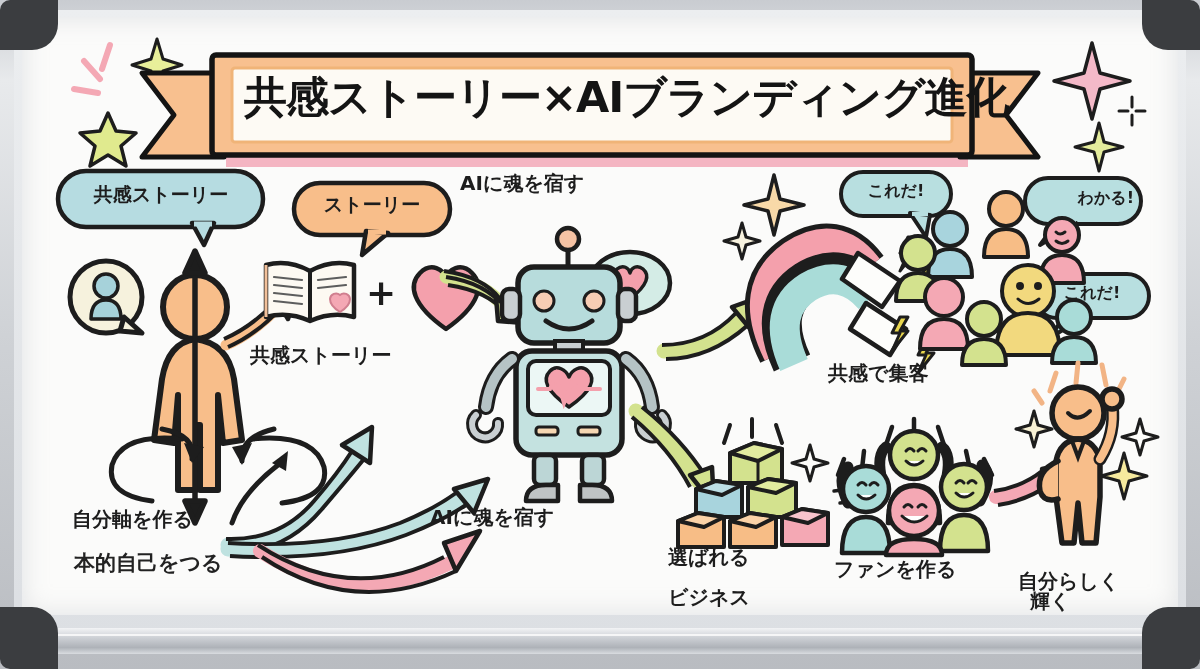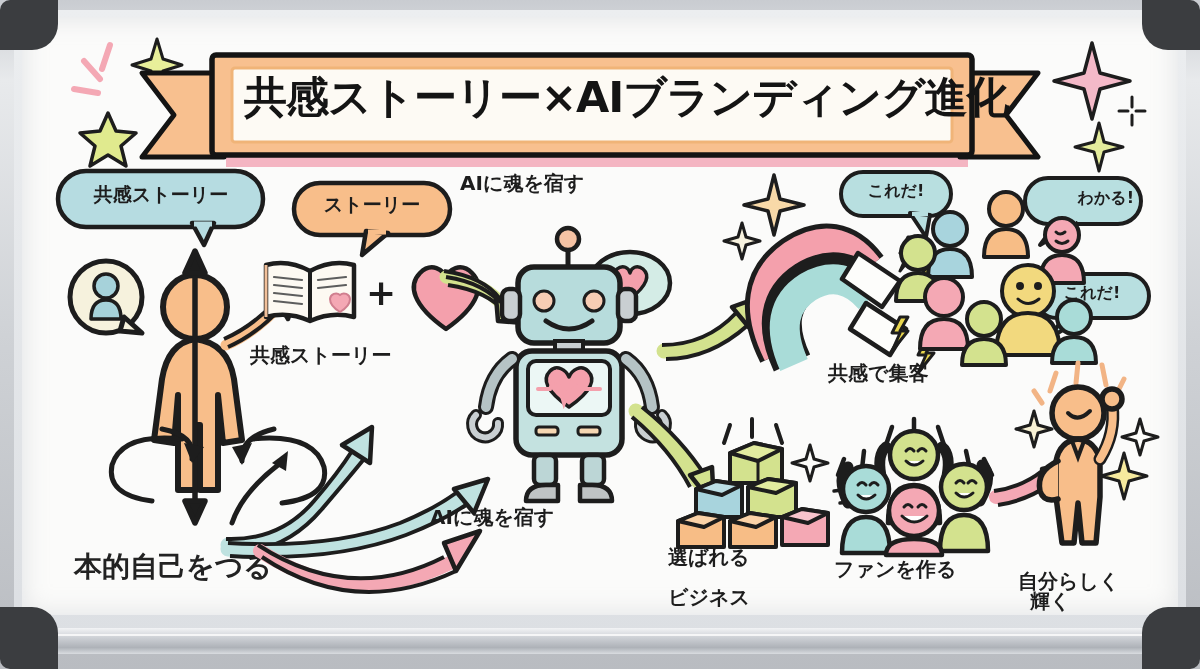--- a/index.html
+++ b/index.html
@@ -39,21 +39,21 @@
   .hl{position:relative;display:inline-block;}
   .hl::after{content:"";position:absolute;left:-4px;right:-4px;bottom:-2px;
       height:9px;border-radius:5px;z-index:-1;}
   .hl-or::after{background:#f6c99a;}
   .hl-gr::after{background:#dbe596;}
   .hl-pk::after{background:#f4b5c2;}
   .hl span{position:relative;z-index:2;}
 
   .title-text{font-size:43px;letter-spacing:-1px;color:#141414;font-weight:bold;}
   .lbl{font-size:20px;}
-  .lbl-sm{font-size:28px;}
+  .lbl-sm{font-size:21px;}
   .bub{font-size:19px;}
   .bub-sm{font-size:16px;}
 </style>
 </head>
 <body>
 
 <div id="board">
   <div class="frame-outer"></div>
   <div class="frame-inner"></div>
   <div class="board-face"></div>
@@ -127,20 +127,23 @@
 
     <svg class="abs" style="left:70px;top:408px;" width="250" height="100">
       <path d="M90 14 Q30 8 20 40 Q14 70 60 76" fill="none" stroke="#1d1d1d" stroke-width="5" stroke-linecap="round"></path>
       <path d="M70 4 Q104 10 100 34" fill="none" stroke="#1d1d1d" stroke-width="5" stroke-linecap="round"></path>
       <path d="M100 38 L92 18 L112 22 Z" fill="#1d1d1d"></path>
       <path d="M160 14 Q222 8 232 42 Q238 72 190 78" fill="none" stroke="#1d1d1d" stroke-width="5" stroke-linecap="round"></path>
       <path d="M182 4 Q148 12 150 36" fill="none" stroke="#1d1d1d" stroke-width="5" stroke-linecap="round"></path>
       <path d="M150 40 L140 22 L160 18 Z" fill="#1d1d1d"></path>
     </svg>
 
+    <div class="abs" style="left:50px;top:492px;">
+      <span class="jp lbl hl hl-or"><span>自分軸を作る</span></span>
+    </div>
     <div class="abs jp lbl-sm" style="left:52px;top:536px;color:#222;">本的自己をつる</div>
 
     <svg class="abs" style="left:198px;top:258px;" width="110" height="80">
       <path d="M6 70 Q34 58 60 30" fill="none" stroke="#1d1d1d" stroke-width="5" stroke-linecap="round"></path>
       <path d="M6 70 Q34 58 60 30" fill="none" stroke="#f8be8a" stroke-width="11" stroke-linecap="round"></path>
       <path d="M8 72 Q36 60 62 32" fill="none" stroke="#1d1d1d" stroke-width="4"></path>
       <path d="M4 64 Q32 52 56 26" fill="none" stroke="#1d1d1d" stroke-width="4"></path>
       <path d="M78 12 L54 20 L68 44 Z" fill="#f8be8a" stroke="#1d1d1d" stroke-width="4.5" stroke-linejoin="round"></path>
     </svg>
 

